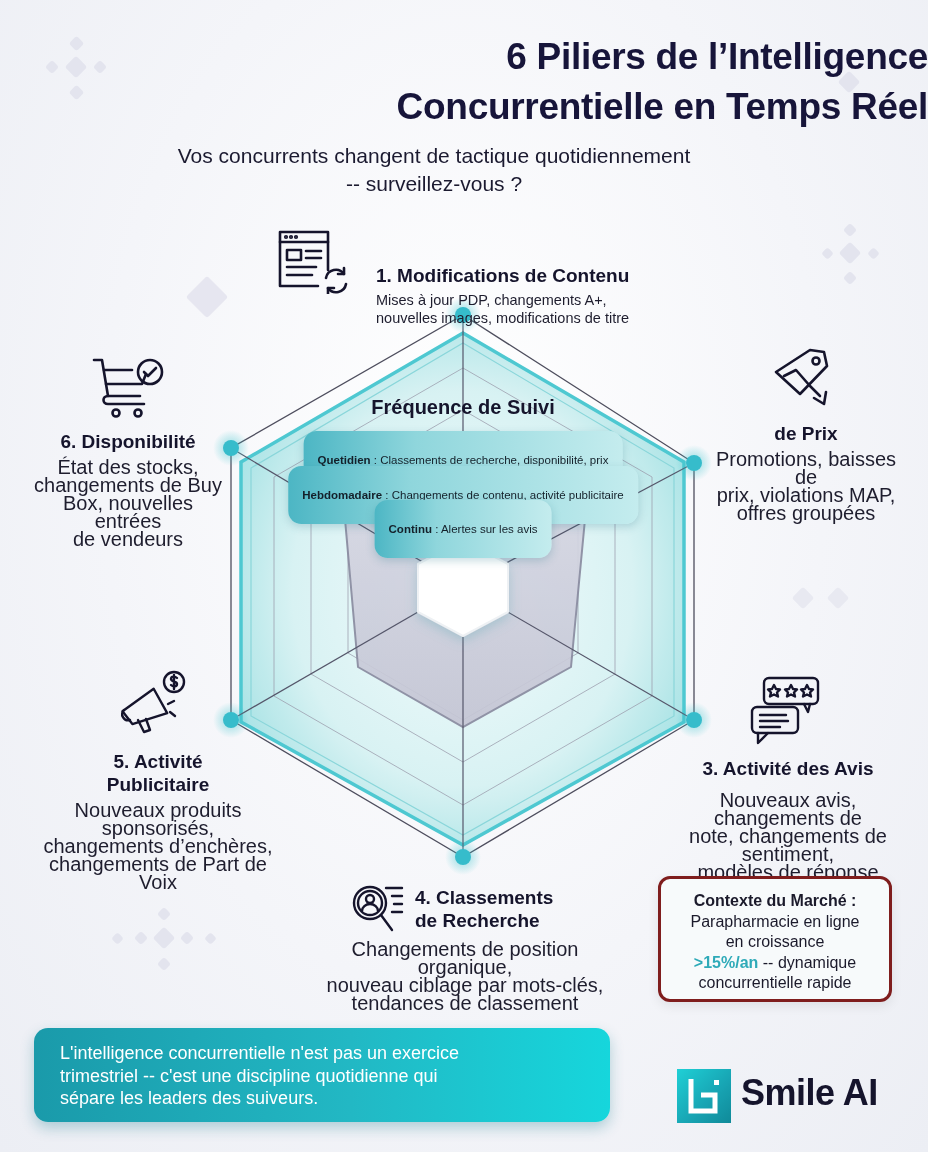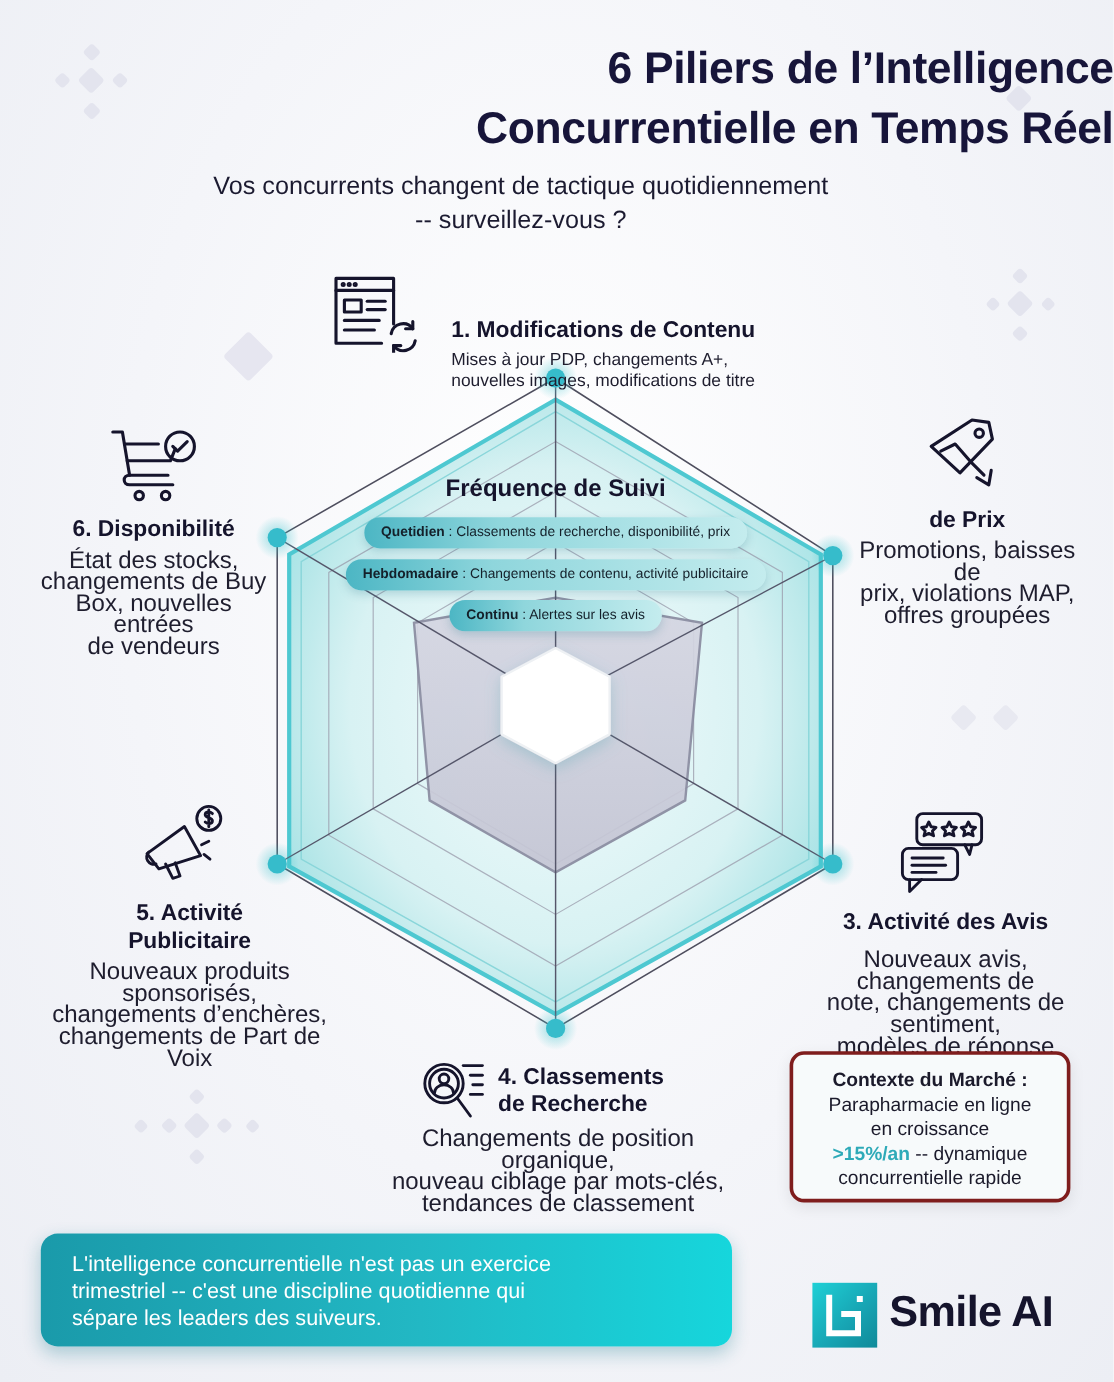--- a/index.html
+++ b/index.html
@@ -21,21 +21,21 @@
   }
   .pillar-title { font-weight:bold; font-size:19px; line-height:23px; color:#15142c; }
   .pillar-desc { font-size:20px; line-height:18px; color:#1e1d2e; }
   .center { text-align:center; }
   .freq-title {
     left:463px; transform:translateX(-50%); top:396px; white-space:nowrap;
     font-weight:bold; font-size:20px; color:#15142c;
   }
   .pill {
     position:absolute; transform:translateX(-50%); white-space:nowrap;
-    height:26px; line-height:26px; padding:0 14px; border-radius:13px;
+    height:26px; line-height:26px; padding:16px 14px; border-radius:13px;
     font-size:11.5px; color:#14202a;
     background: linear-gradient(90deg, #4cb6c4 0%, #8fd6dc 35%, #c4ecee 100%);
     box-shadow: 0 3px 8px rgba(40,120,140,0.25);
   }
   .pill b { font-weight:bold; }
   .context-box {
     left:658px; top:876px; width:234px; height:126px; box-sizing:border-box;
     border:3px solid #7f1d1d; border-radius:12px; background:#f7fafb;
     box-shadow:0 4px 12px rgba(0,0,0,0.08);
     text-align:center; padding-top:12px;

